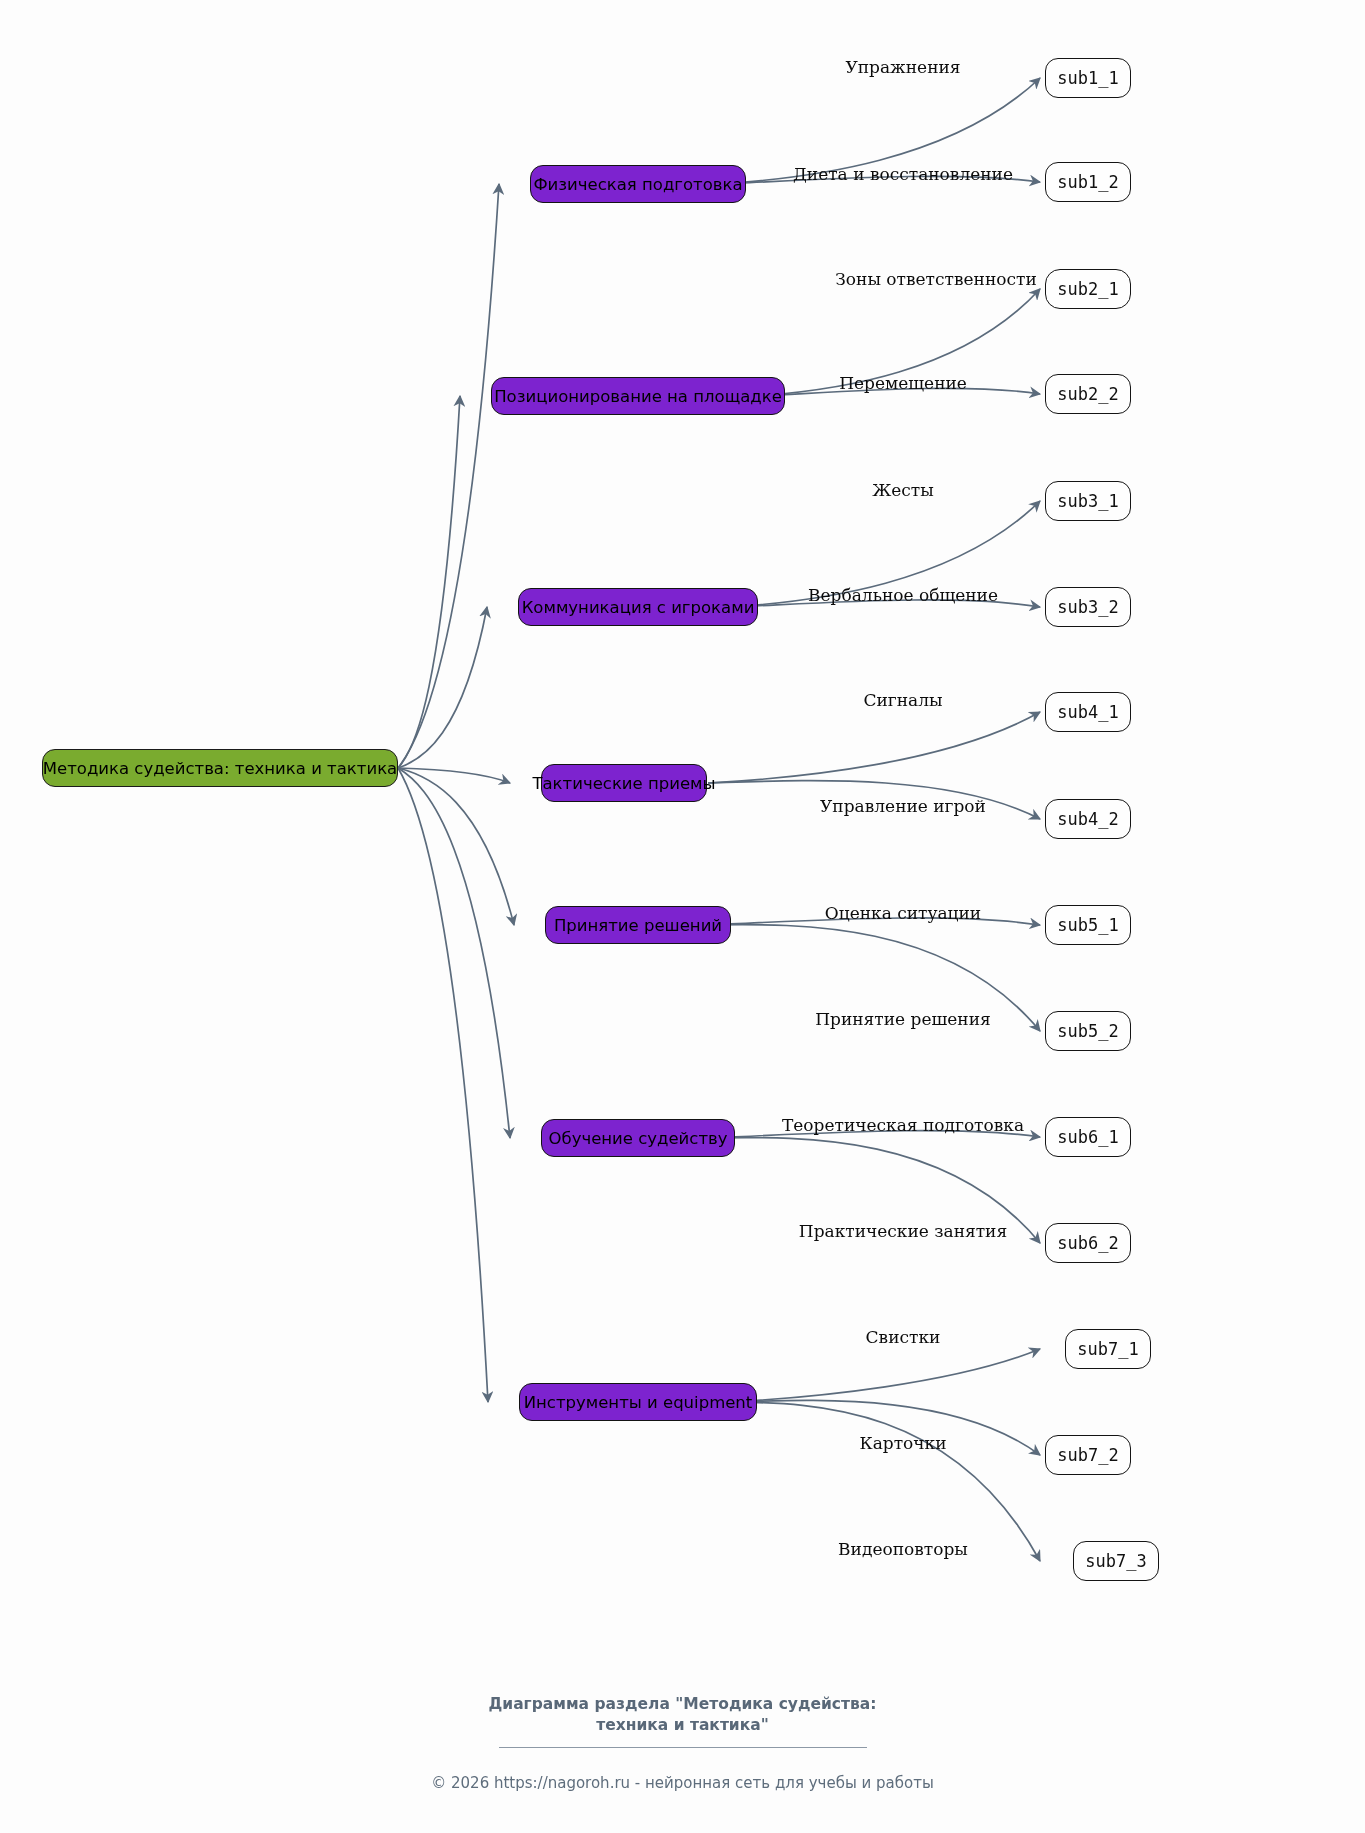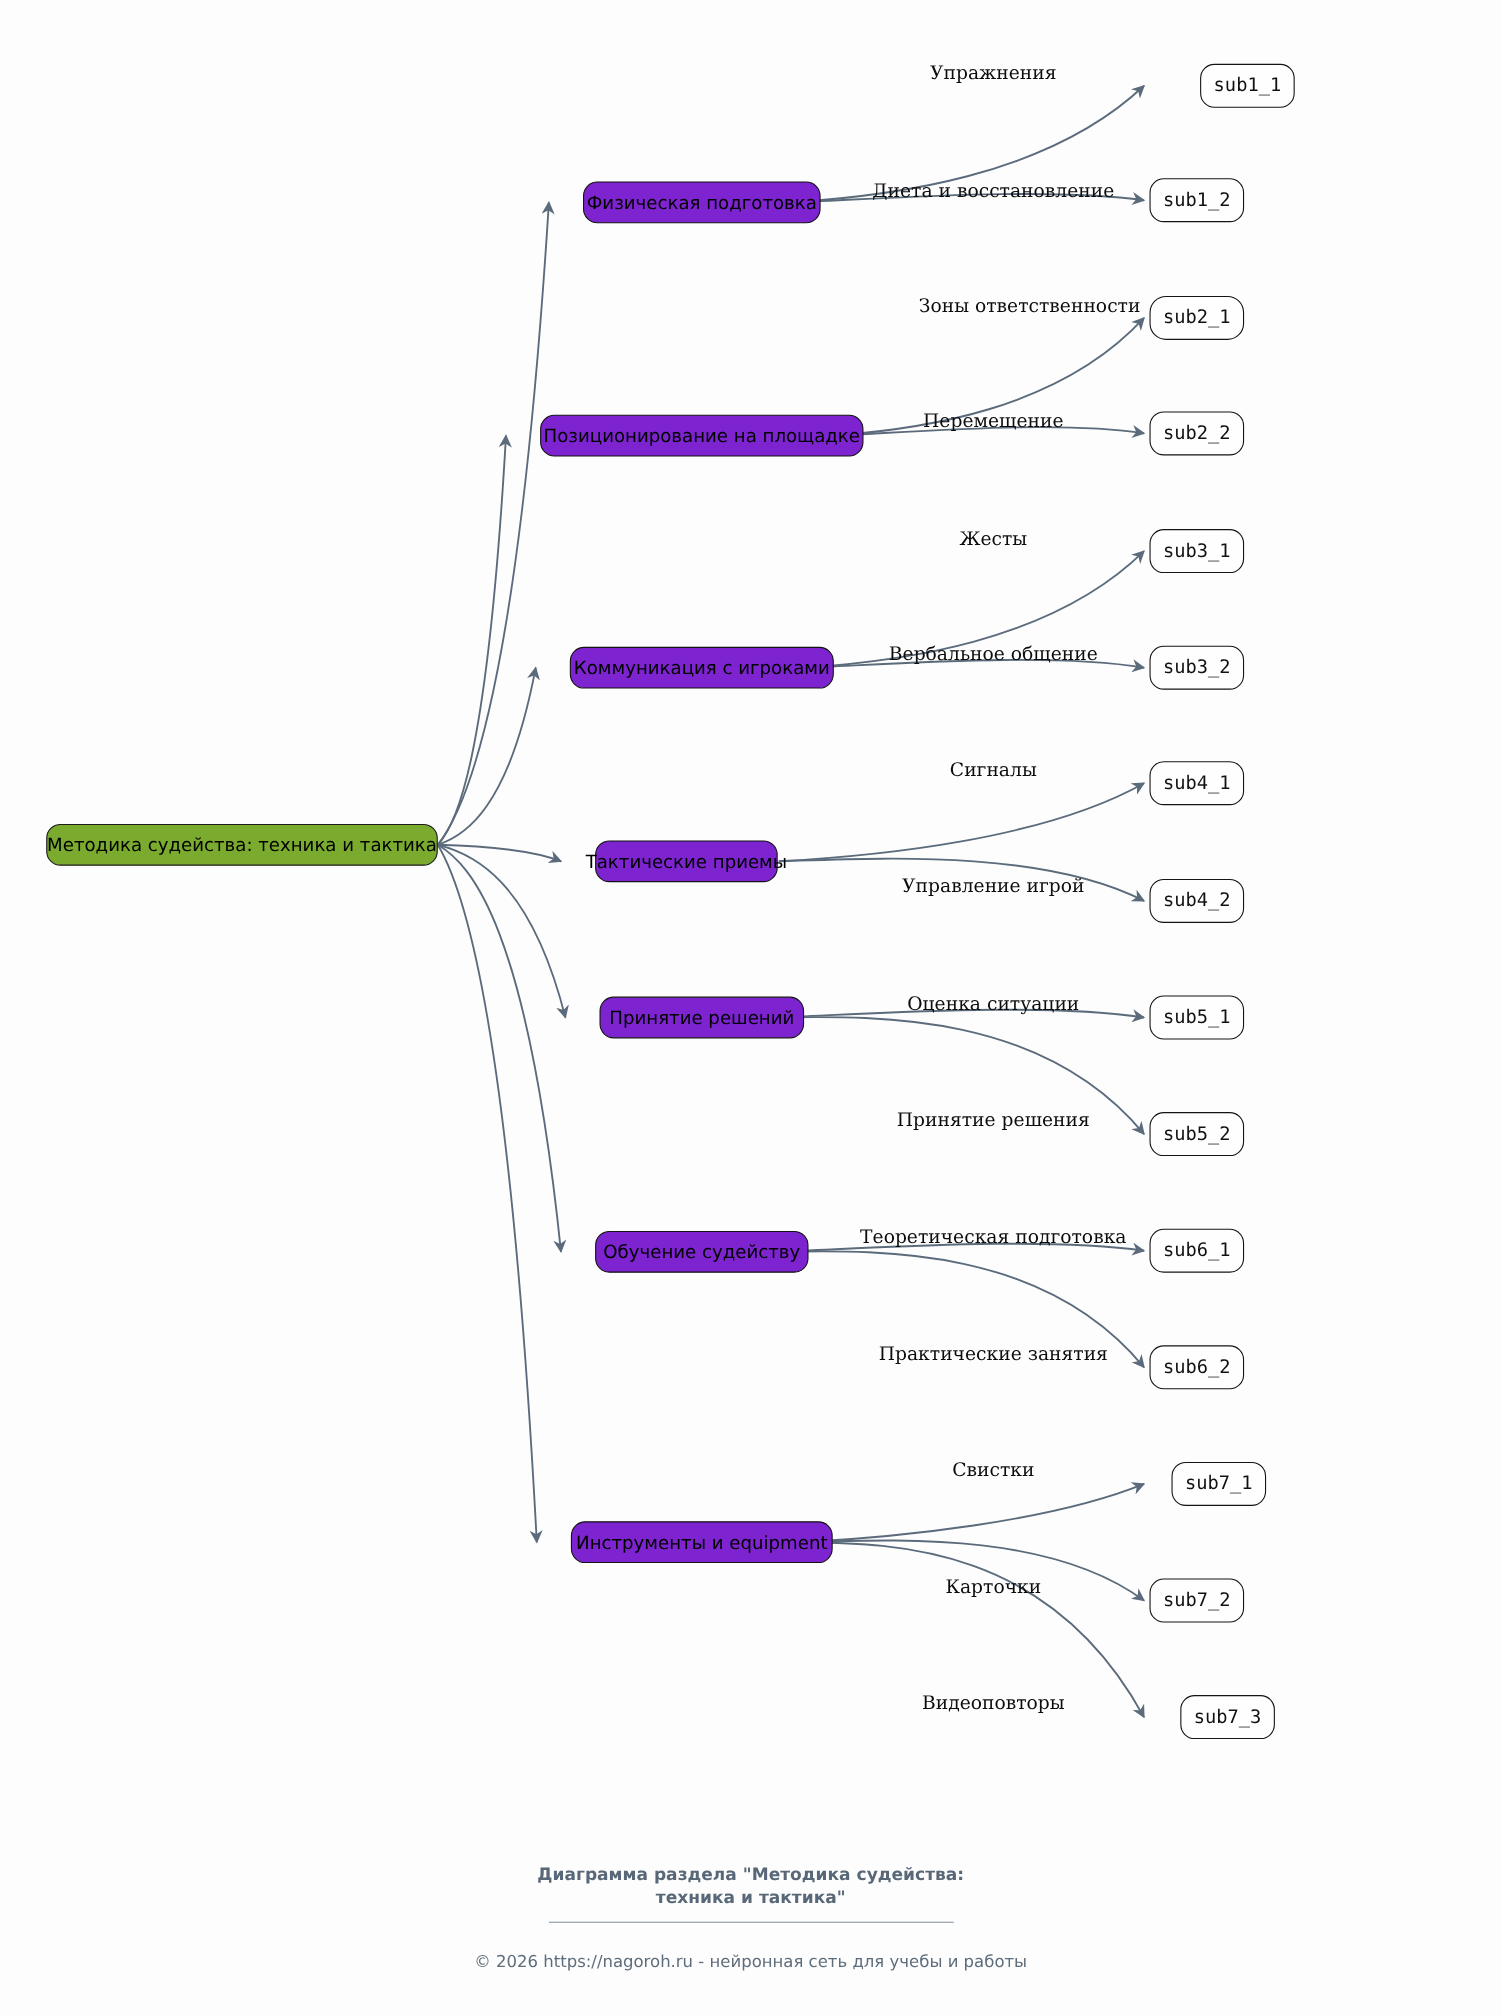--- a/index.html
+++ b/index.html
@@ -130,21 +130,21 @@
       <path d="M 398 768 C 422.75 809.75, 463.25 935, 488 1402" fill="none" stroke="#5b6b7c" stroke-width="1.7" marker-end="url(#arrow)"></path>
       <path d="M 730 1402 C 815.25 1397.44, 954.75 1383.76, 1040 1349" fill="none" stroke="#5b6b7c" stroke-width="1.7" marker-end="url(#arrow)"></path>
       <path d="M 730 1402 C 815.25 1399.56, 954.75 1392.24, 1040 1455" fill="none" stroke="#5b6b7c" stroke-width="1.7" marker-end="url(#arrow)"></path>
       <path d="M 730 1402 C 815.25 1402.875, 954.75 1405.5, 1040 1561" fill="none" stroke="#5b6b7c" stroke-width="1.7" marker-end="url(#arrow)"></path>
     </g>
 </svg>
 
 <div id="nodes-layer">
     <div class="node node-root" style="left: 42px; top: 749px; width: 356px;">Методика судейства: техника и тактика</div>
     <div class="node node-branch" style="left: 503px; top: 165px; width: 216px;">Физическая подготовка</div>
-    <div class="node node-leaf" style="left: 1091px; top: 58px;">sub1_1</div>
+    <div class="node node-leaf" style="left: 1045px; top: 58px;">sub1_1</div>
     <div class="edge-label" style="left: 903px; top: 67px;">Упражнения</div>
     <div class="node node-leaf" style="left: 1045px; top: 162px;">sub1_2</div>
     <div class="edge-label" style="left: 903px; top: 174px;">Диета и восстановление</div>
     <div class="node node-branch" style="left: 464px; top: 377px; width: 294px;">Позиционирование на площадке</div>
     <div class="node node-leaf" style="left: 1045px; top: 269px; border-radius: 15px;">sub2_1</div>
     <div class="edge-label" style="left: 903px; top: 279px; margin-left: 33px;">Зоны ответственности</div>
     <div class="node node-leaf" style="left: 1045px; top: 374px;">sub2_2</div>
     <div class="edge-label" style="left: 903px; top: 383px;">Перемещение</div>
     <div class="node node-branch" style="left: 491px; top: 588px; width: 240px;">Коммуникация с игроками</div>
     <div class="node node-leaf" style="left: 1045px; top: 481px;">sub3_1</div>

